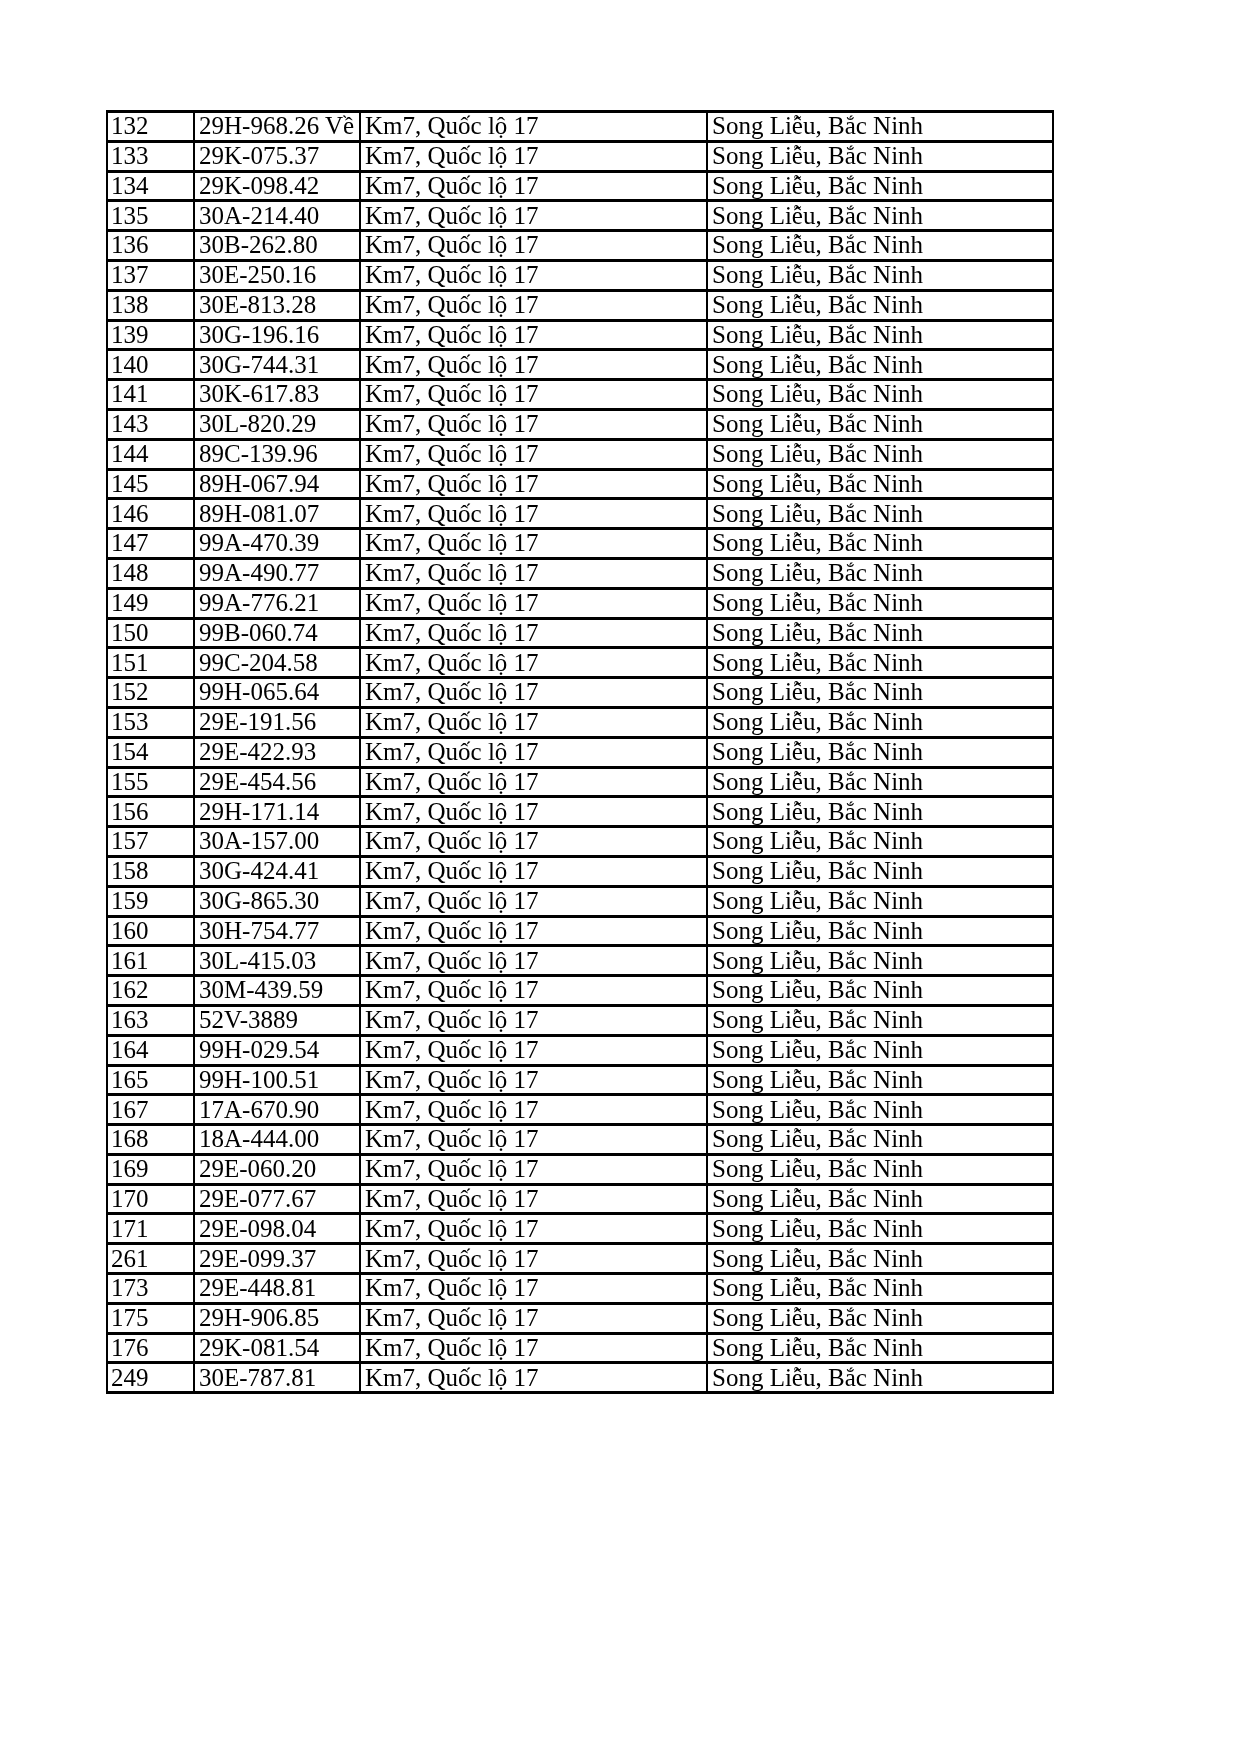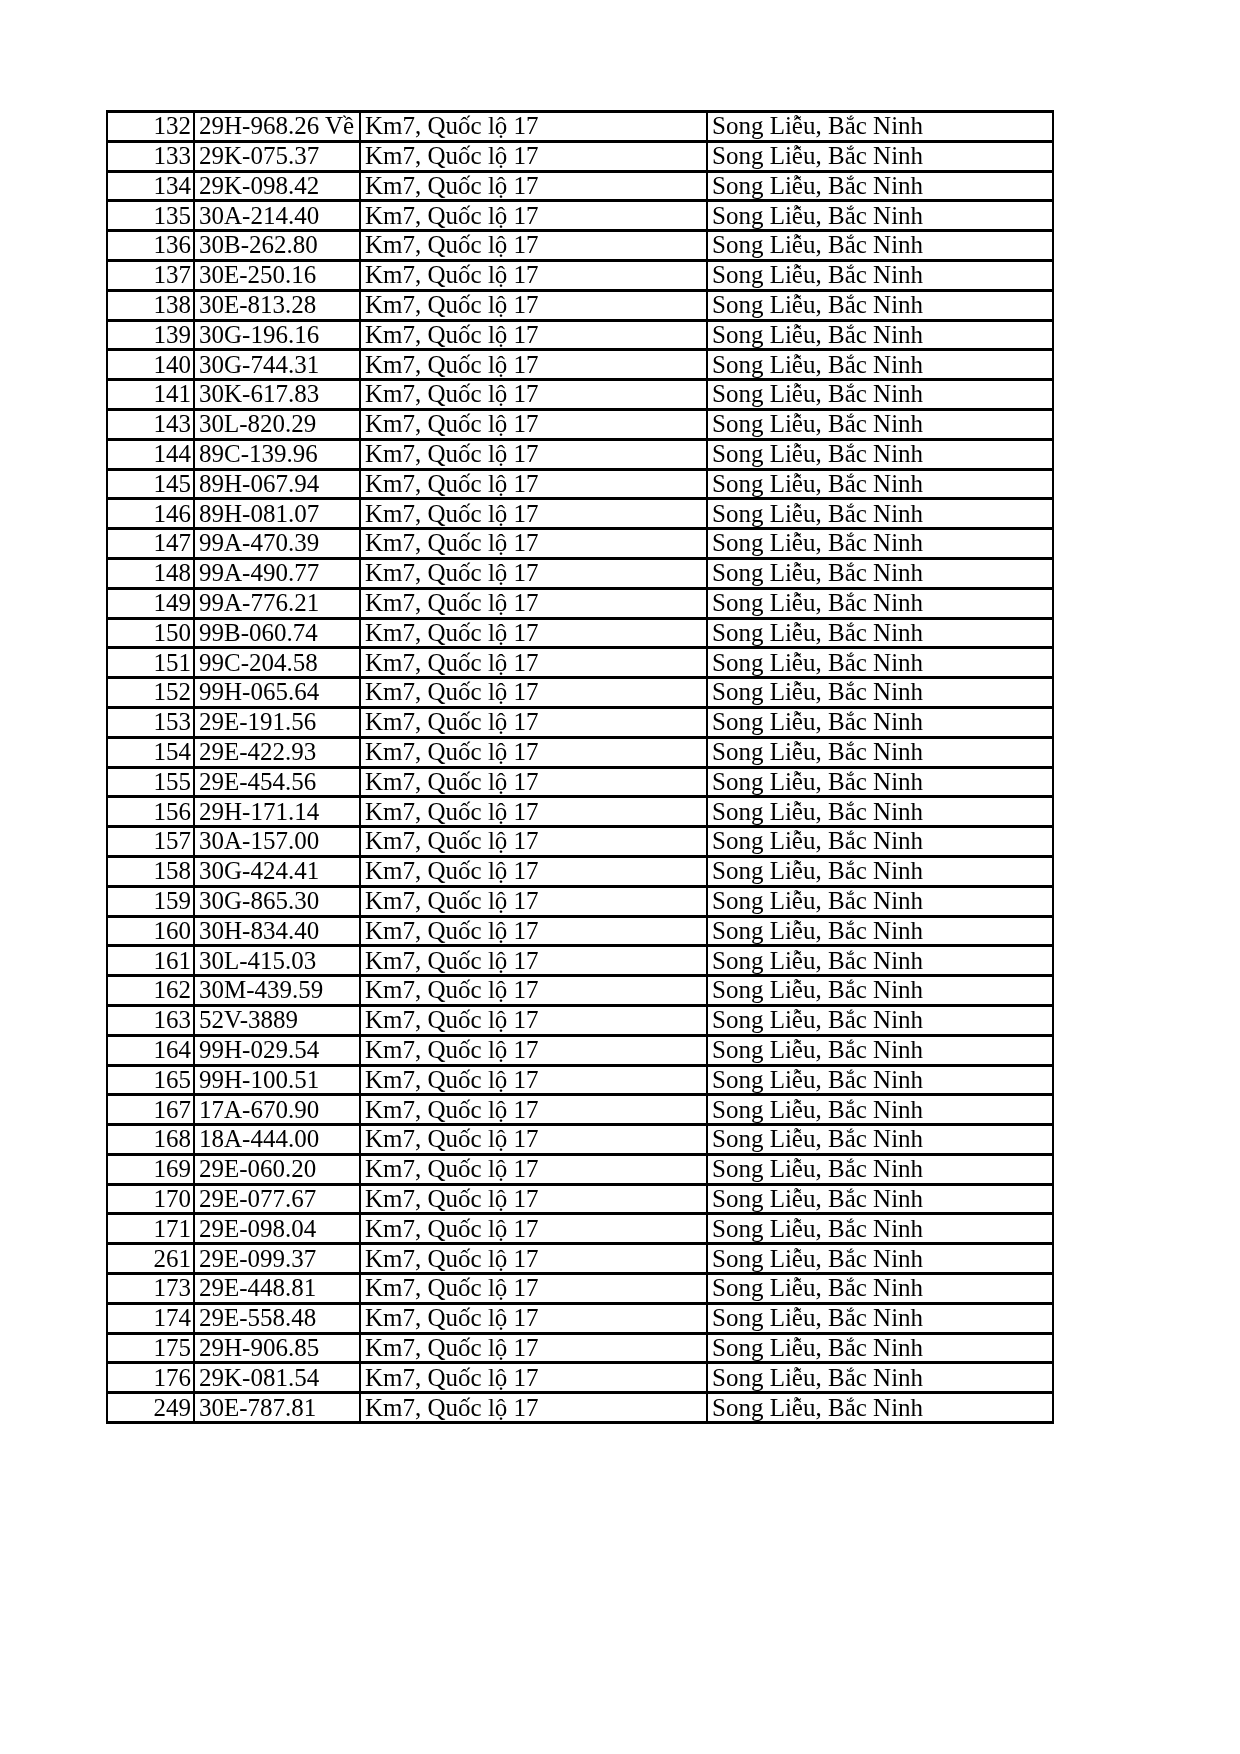--- a/index.html
+++ b/index.html
@@ -32,21 +32,21 @@
     border-bottom-width: 3px;
     height: 29.8px;
     font-size: 25px;
     line-height: 1.05;
     vertical-align: middle;
     white-space: nowrap;
     overflow: hidden;
     padding: 0 3px;
   }
   .doc-table td.num {
-    text-align: right;
+    text-align: left;
     padding-right: 2px;
   }
   .doc-table td.txt {
     text-align: left;
     padding-left: 4px;
   }
   col.c-no   { width: 87px;  }
   col.c-plate{ width: 166px; }
   col.c-loc  { width: 347px; }
   col.c-area { width: 346px; }
@@ -220,21 +220,21 @@
           <td class="txt">Song Liễu, Bắc Ninh</td>
         </tr>
         <tr>
           <td class="num">159</td>
           <td class="txt">30G-865.30</td>
           <td class="txt">Km7, Quốc lộ 17</td>
           <td class="txt">Song Liễu, Bắc Ninh</td>
         </tr>
         <tr>
           <td class="num">160</td>
-          <td class="txt">30H-834.40</td>
+          <td class="txt">30H-754.77</td>
           <td class="txt">Km7, Quốc lộ 17</td>
           <td class="txt">Song Liễu, Bắc Ninh</td>
         </tr>
         <tr>
           <td class="num">161</td>
           <td class="txt">30L-415.03</td>
           <td class="txt">Km7, Quốc lộ 17</td>
           <td class="txt">Song Liễu, Bắc Ninh</td>
         </tr>
         <tr>
@@ -293,26 +293,20 @@
         </tr>
         <tr>
           <td class="num">261</td>
           <td class="txt">29E-099.37</td>
           <td class="txt">Km7, Quốc lộ 17</td>
           <td class="txt">Song Liễu, Bắc Ninh</td>
         </tr>
         <tr>
           <td class="num">173</td>
           <td class="txt">29E-448.81</td>
-          <td class="txt">Km7, Quốc lộ 17</td>
-          <td class="txt">Song Liễu, Bắc Ninh</td>
-        </tr>
-        <tr>
-          <td class="num">174</td>
-          <td class="txt">29E-558.48</td>
           <td class="txt">Km7, Quốc lộ 17</td>
           <td class="txt">Song Liễu, Bắc Ninh</td>
         </tr>
         <tr>
           <td class="num">175</td>
           <td class="txt">29H-906.85</td>
           <td class="txt">Km7, Quốc lộ 17</td>
           <td class="txt">Song Liễu, Bắc Ninh</td>
         </tr>
         <tr>

